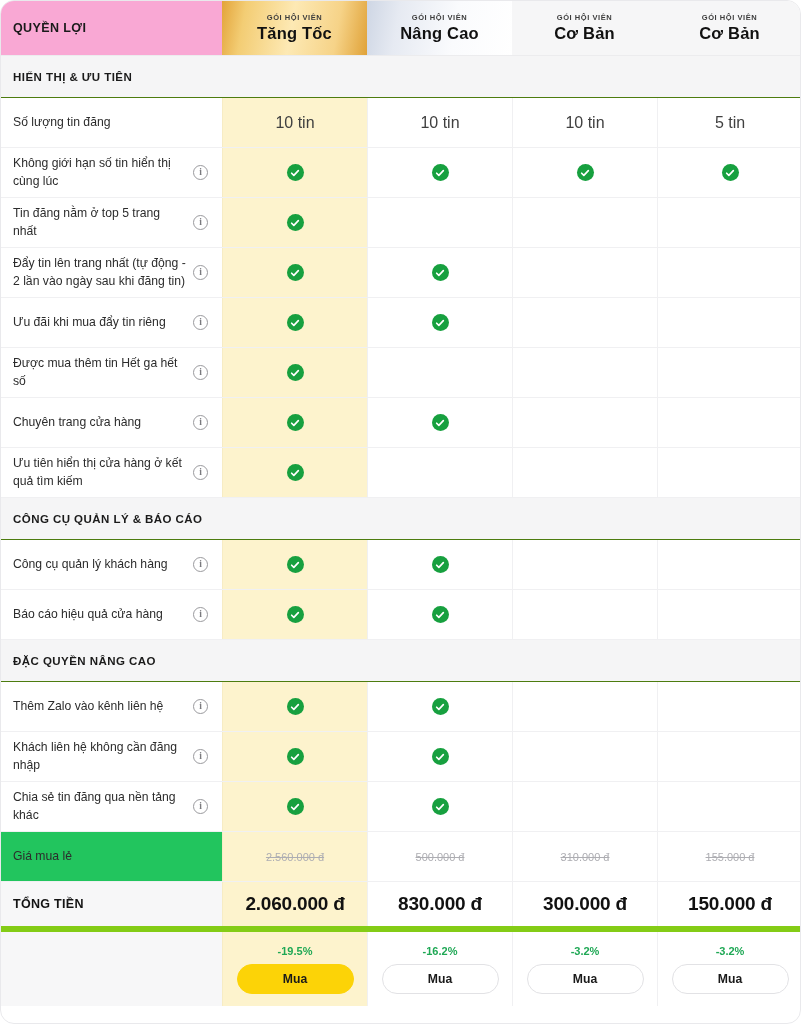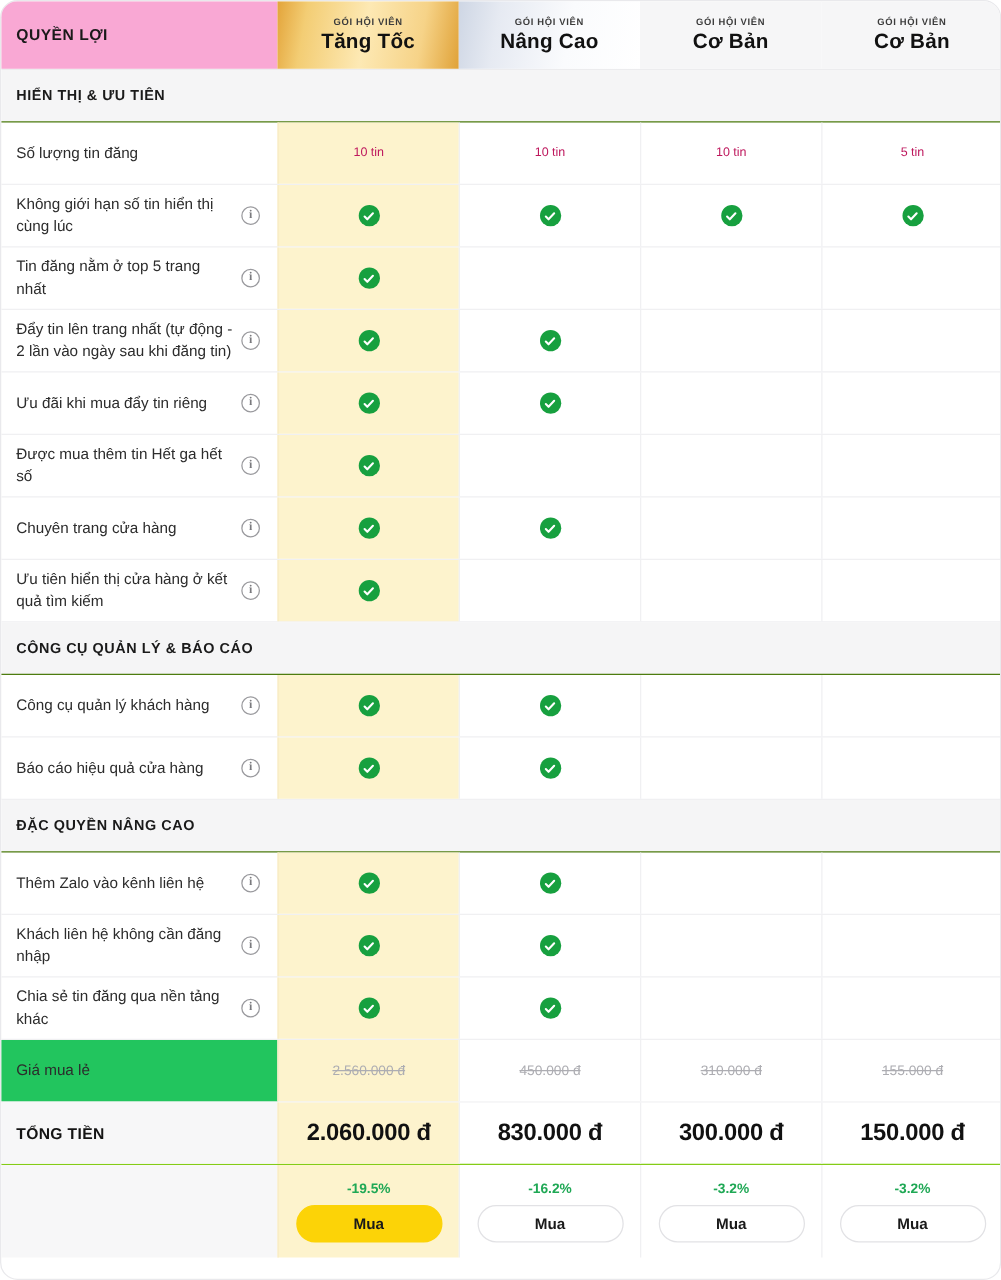--- a/index.html
+++ b/index.html
@@ -109,21 +109,21 @@
     color: #7a7a7e;
     font-size: 9.5px;
     font-weight: 700;
     display: flex;
     align-items: center;
     justify-content: center;
     font-family: "Liberation Serif", serif;
     line-height: 1;
     cursor: pointer;
   }
-  .cell-text { font-size: 10px; color: #be185d; }
+  .cell-text { font-size: 16px; color: #404040; }
 
   .tick {
     width: 17px; height: 17px;
     border-radius: 50%;
     background: #17a03f;
     display: flex;
     align-items: center;
     justify-content: center;
   }
   .tick svg { width: 10px; height: 10px; display: block; }
@@ -133,21 +133,21 @@
   .row-retail .c-label { background: #22c55e; }
   .row-retail .c-plan.p1,
   .row-retail .c-plan.p2,
   .row-retail .c-plan.p3 { background: #ffffff; }
   .retail-price {
     font-size: 11px;
     color: #adadb2;
     text-decoration: line-through;
   }
 
-  .row-total { height: 50px; border-bottom: 1px solid #84cc16; }
+  .row-total { height: 50px; border-bottom: 6px solid #84cc16; }
   .row-total .c-label { background: #f7f7f8; }
   .total-label {
     font-size: 12.5px;
     font-weight: 700;
     letter-spacing: .3px;
     color: #141414;
   }
   .total-price {
     font-size: 19px;
     font-weight: 700;
@@ -514,21 +514,21 @@
         <div class="c-plan p3"></div>
       </div>
       <div class="row row-retail">
         <div class="c-label">
           <span class="feat-label">Giá mua lẻ</span>
         </div>
         <div class="c-plan p0">
           <span class="retail-price">2.560.000 đ</span>
         </div>
         <div class="c-plan p1">
-          <span class="retail-price">450.000 đ</span>
+          <span class="retail-price">500.000 đ</span>
         </div>
         <div class="c-plan p2">
           <span class="retail-price">310.000 đ</span>
         </div>
         <div class="c-plan p3">
           <span class="retail-price">155.000 đ</span>
         </div>
       </div>
       <div class="row row-total">
         <div class="c-label">

